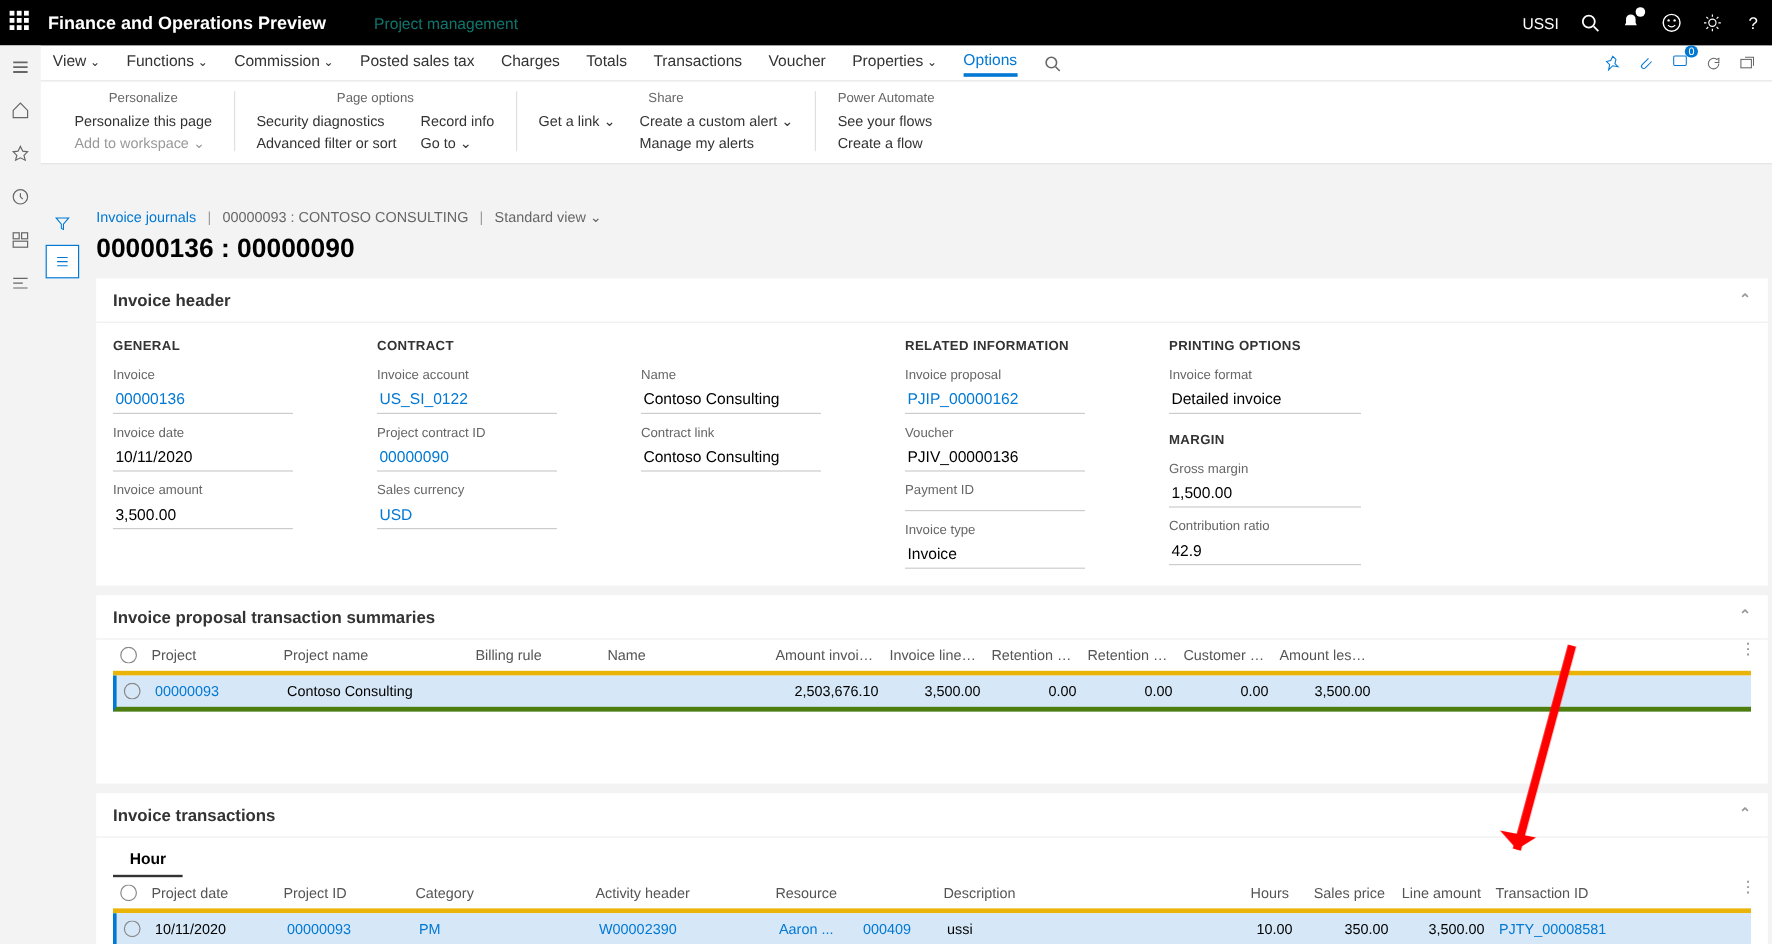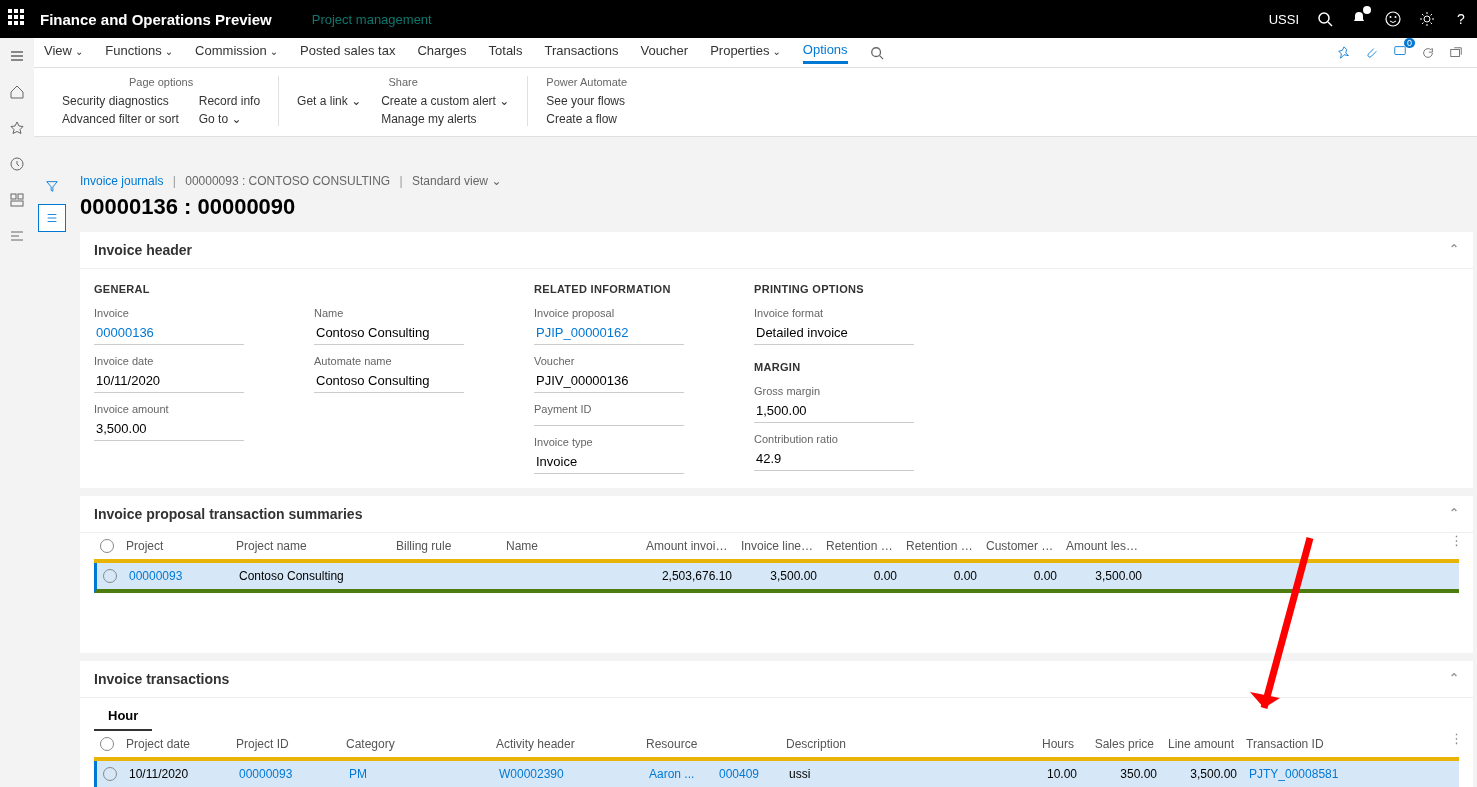--- a/index.html
+++ b/index.html
@@ -156,20 +156,29 @@
       </svg>
     <svg viewBox="0 0 16 16">
         <rect x="2" y="4" width="10" height="8" fill="none" stroke="#666"></rect>
         <path d="M6 2h8v8" fill="none" stroke="#666"></path>
       </svg>
   </div>
 </div>
 
 <div class="ribbon">
   <div class="group">
+    <div class="group-title">Personalize</div>
+    <div class="group-body">
+        <div class="col">
+      <div class="item">Personalize this page</div>
+      <div class="item dim"><span>Add to workspace</span> <span class="chev">⌄</span></div>
+    </div>
+      </div>
+  </div>
+  <div class="group">
     <div class="group-title">Page options</div>
     <div class="group-body">
       <div class="col">
         <div class="item">Security diagnostics</div>
         <div class="item">Advanced filter or sort</div>
       </div>
       <div class="col">
         <div class="item">Record info</div>
         <div class="item"><span>Go to</span> <span class="chev">⌄</span></div>
       </div>
@@ -259,27 +268,42 @@
             <div class="field">
                 <label>Invoice date</label>
                 <div class="val">10/11/2020</div>
               </div>
             <div class="field">
                 <label>Invoice amount</label>
                 <div class="val right">3,500.00</div>
               </div>
           </div>
           <div class="colblk">
+            <div class="hd">CONTRACT</div>
+            <div class="field">
+                <label>Invoice account</label>
+                <div class="val link">US_SI_0122</div>
+              </div>
+            <div class="field">
+                <label>Project contract ID</label>
+                <div class="val link">00000090</div>
+              </div>
+            <div class="field">
+                <label>Sales currency</label>
+                <div class="val link">USD</div>
+              </div>
+          </div>
+          <div class="colblk">
             <div class="hd">&nbsp;</div>
             <div class="field">
                 <label>Name</label>
                 <div class="val">Contoso Consulting</div>
               </div>
             <div class="field">
-                <label>Automate name</label>
+                <label>Contract link</label>
                 <div class="val">Contoso Consulting</div>
               </div>
           </div>
           <div class="colblk">
             <div class="hd">RELATED INFORMATION</div>
             <div class="field">
                 <label>Invoice proposal</label>
                 <div class="val link">PJIP_00000162</div>
               </div>
             <div class="field">

